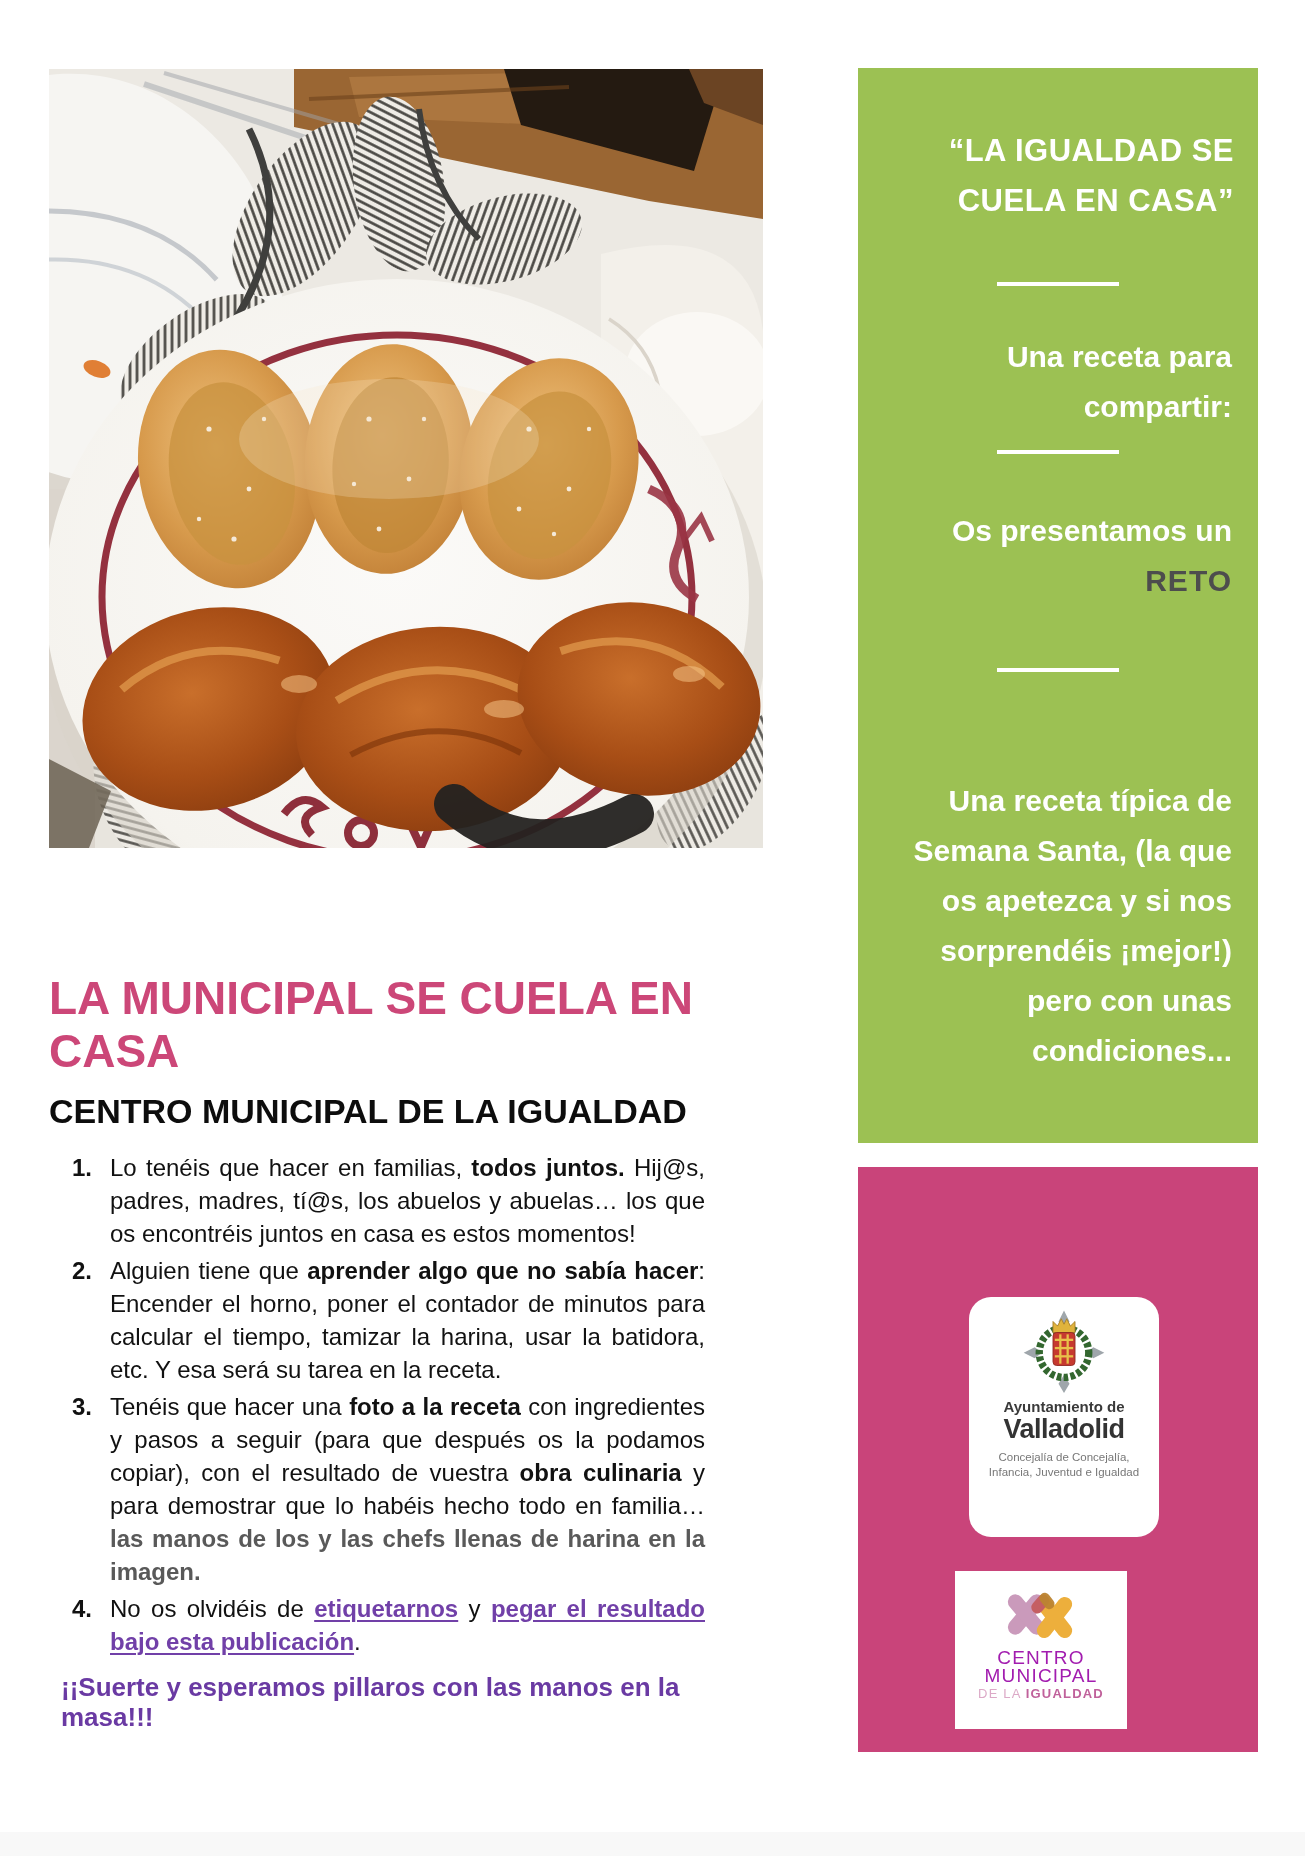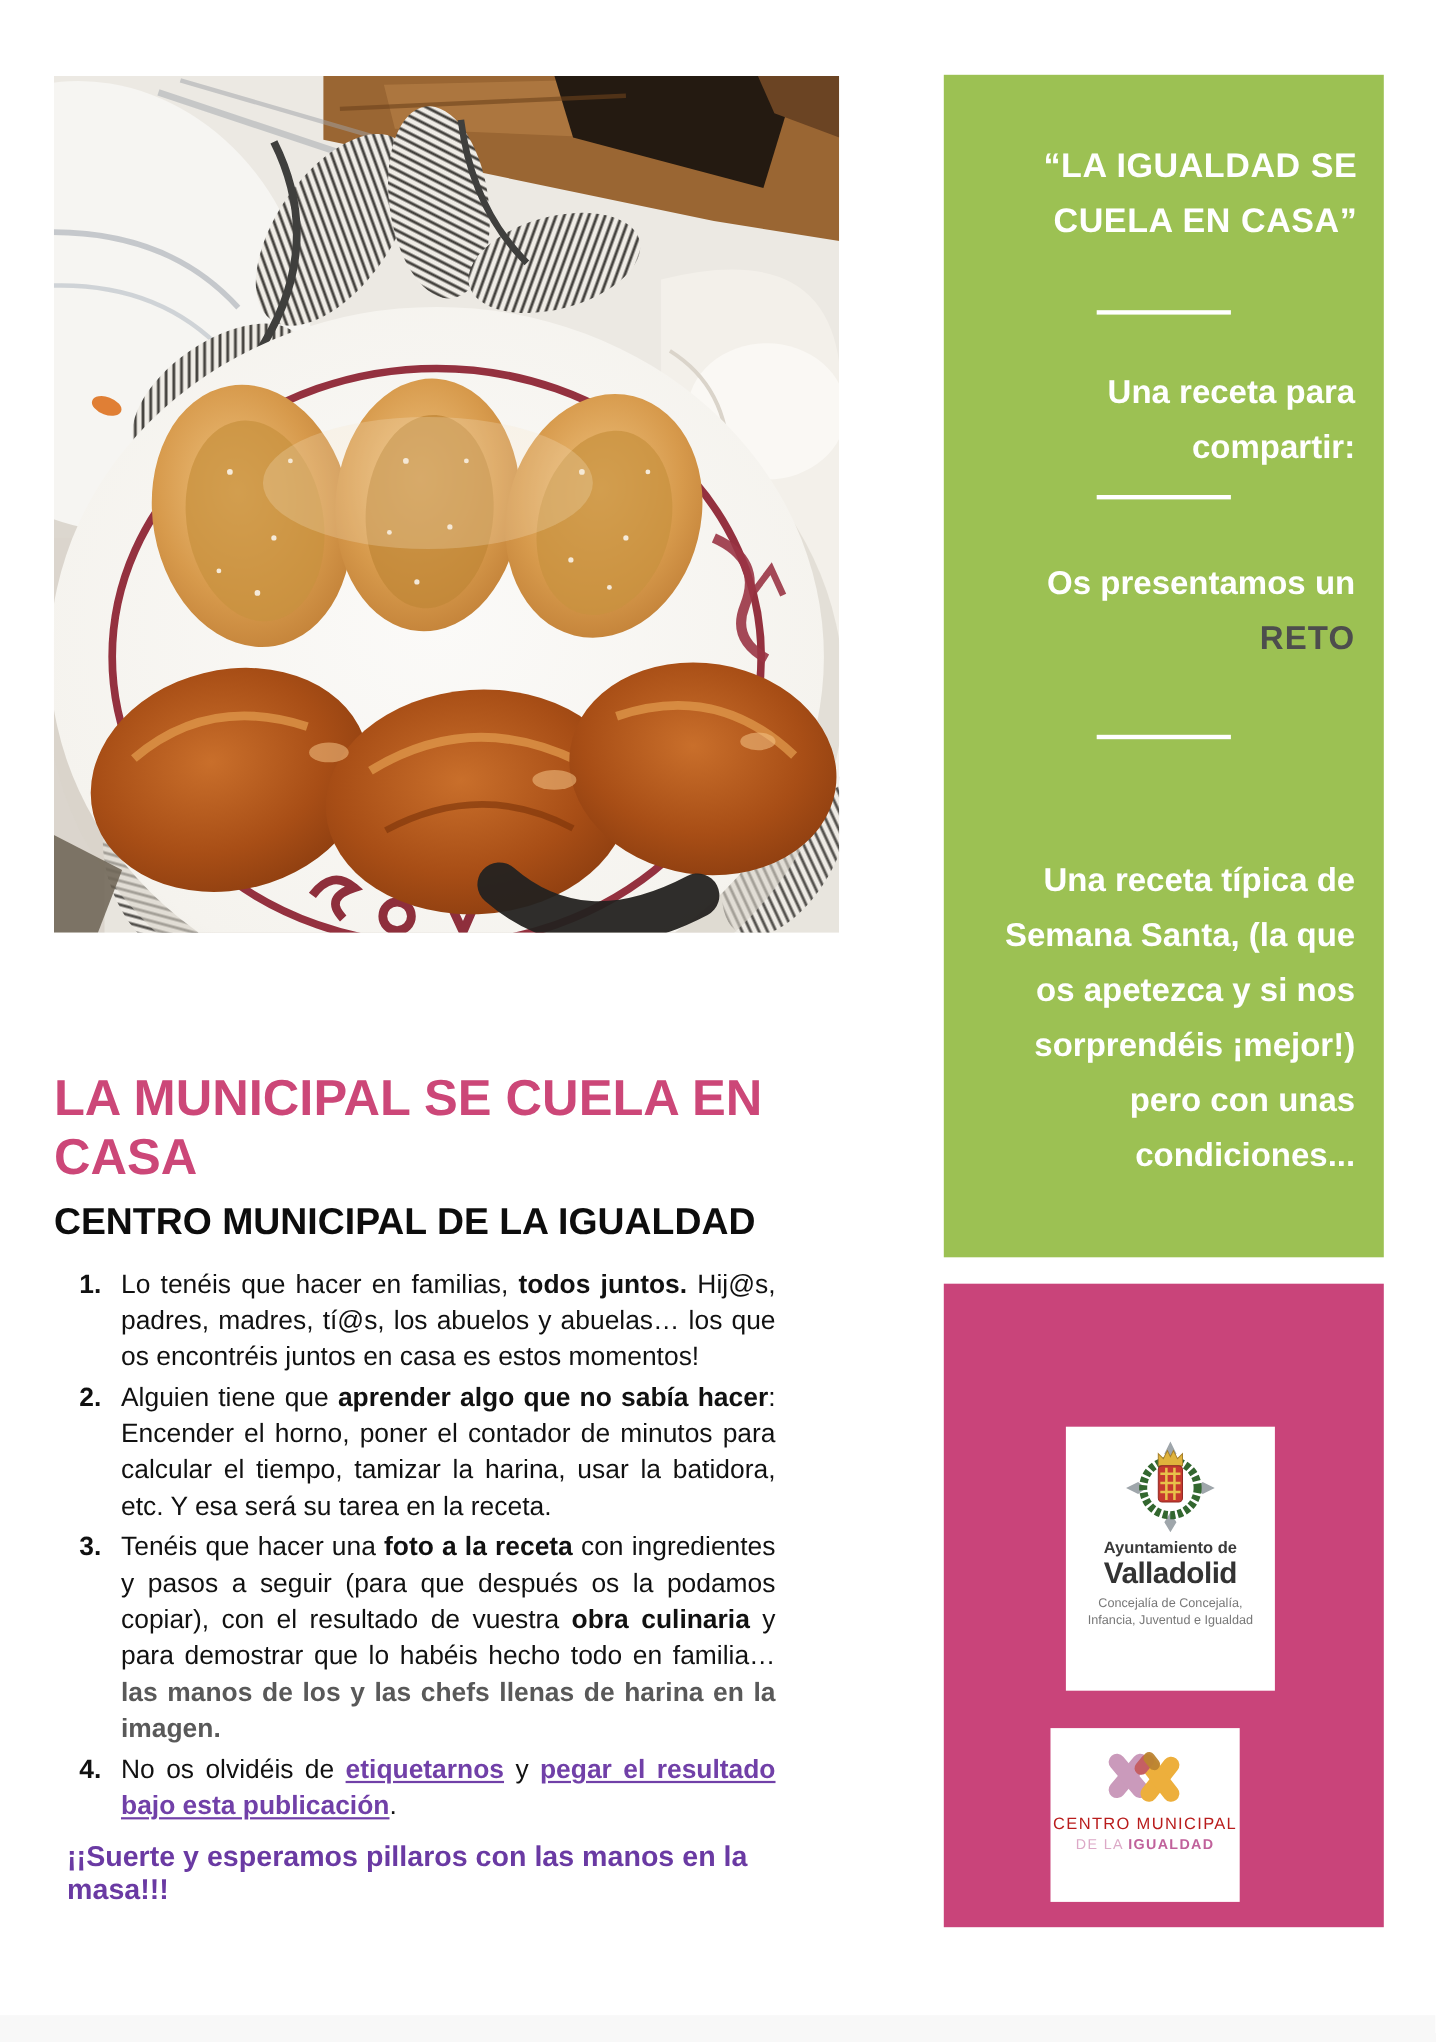--- a/index.html
+++ b/index.html
@@ -39,27 +39,27 @@
 
   
   .pink-panel {
     position: absolute; left: 858px; top: 1167px;
     width: 400px; height: 585px;
     background: #C9447A;
     display: flex; flex-direction: column; align-items: center;
     padding-top: 130px; gap: 34px;
   }
   .logo-box { background: #ffffff; text-align: center; }
-  .box-valladolid { width: 190px; height: 240px; padding-top: 8px; transform: translateX(6px); }
+  .box-valladolid { width: 190px; height: 240px; padding-top: 8px; transform: translateX(6px); border-radius: 22px; }
   .box-centro { width: 172px; height: 158px; padding-top: 12px; transform: translateX(-17px); }
   .vall-line1 { font-size: 15px; color: #3a3a3a; font-weight: 600; line-height: 16px; margin-top: 2px; }
   .vall-line2 { font-size: 27px; color: #333333; font-weight: 700; line-height: 28px; letter-spacing: -0.5px; }
   .vall-small { font-size: 11.5px; color: #777777; line-height: 15px; }
   .vall-small.first { margin-top: 7px; }
-  .centro-line1 { font-size: 15px; color: #b91c1c; letter-spacing: 1.2px; line-height: 18px; margin-top: 2px; }
+  .centro-line1 { font-size: 19px; color: #a21caf; letter-spacing: 1.2px; line-height: 18px; margin-top: 2px; }
   .centro-line2 { font-size: 13px; color: #DCA9C7; letter-spacing: 1.2px; line-height: 18px; }
   .centro-line2 b { color: #C0619B; font-weight: 700; }
 
   
   .main { position: absolute; left: 49px; top: 972px; width: 656px; }
   .page-title {
     margin: 0; font-size: 46px; line-height: 53px;
     color: #CC4778; font-weight: 700;
   }
   .page-subtitle {

